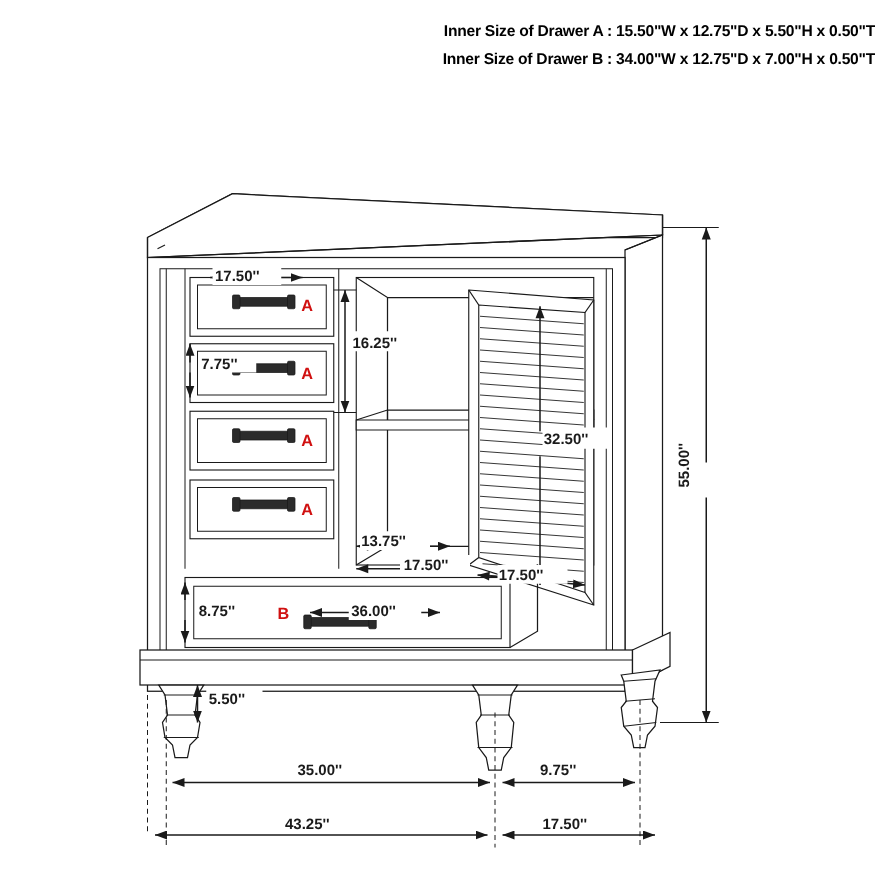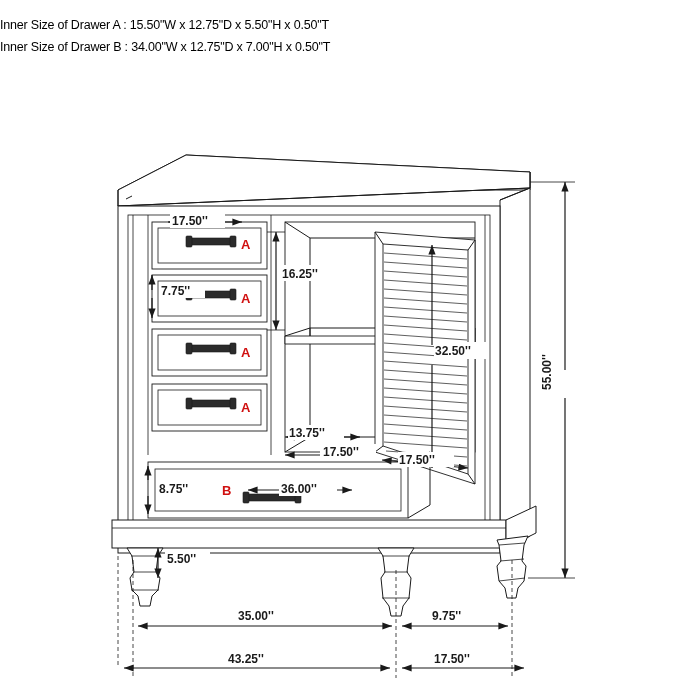--- a/index.html
+++ b/index.html
@@ -1,18 +1,18 @@
 <!DOCTYPE html>
 <html><head>
 <meta charset="utf-8">
 <style>
   html,body{margin:0;padding:0;}
   body{width:700px;height:700px;background:#ffffff;font-family:"Liberation Sans",sans-serif;overflow:hidden;}
   #stage{position:relative;width:700px;height:700px;}
-  .hdr{position:absolute;left:0;width:700px;text-align:left;font-weight:normal;font-size:12.5px;color:#000;letter-spacing:-0.2px;}
+  .hdr{position:absolute;left:0;width:700px;text-align:right;font-weight:bold;font-size:12.5px;color:#000;letter-spacing:-0.2px;}
   #hdr1{top:18px;}
   #hdr2{top:40px;}
   svg{position:absolute;left:0;top:0;}
   .dimtxt{font-family:"Liberation Sans",sans-serif;font-size:12px;font-weight:bold;fill:#1a1a1a;}
   .lbl{font-family:"Liberation Sans",sans-serif;font-size:13px;font-weight:bold;fill:#d01010;}
   .ln{stroke:#1a1a1a;stroke-width:1;fill:none;}
   .lnw{stroke:#1a1a1a;stroke-width:1.2;fill:none;}
   .thin{stroke:#1a1a1a;stroke-width:0.8;fill:none;}
   .dash{stroke:#1a1a1a;stroke-width:0.8;fill:none;stroke-dasharray:4 3;}
   .wht{fill:#ffffff;stroke:#1a1a1a;stroke-width:1;}

